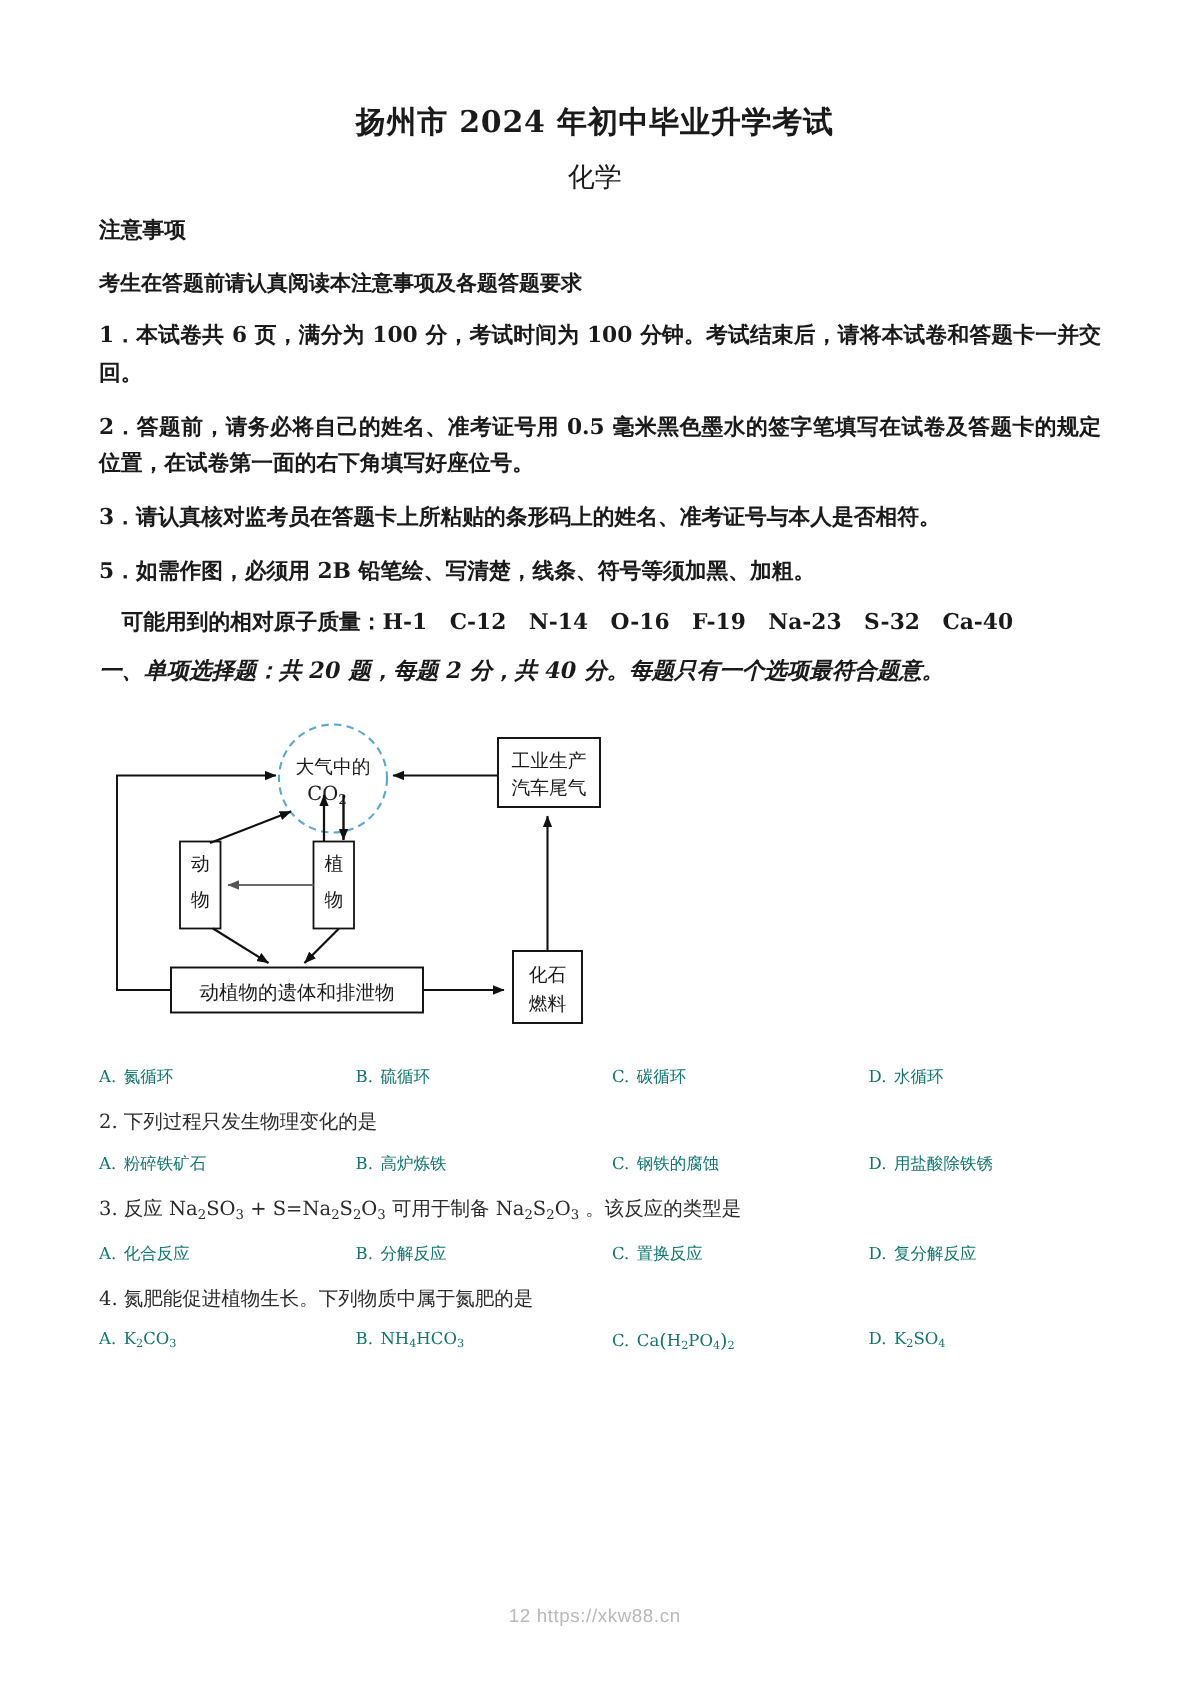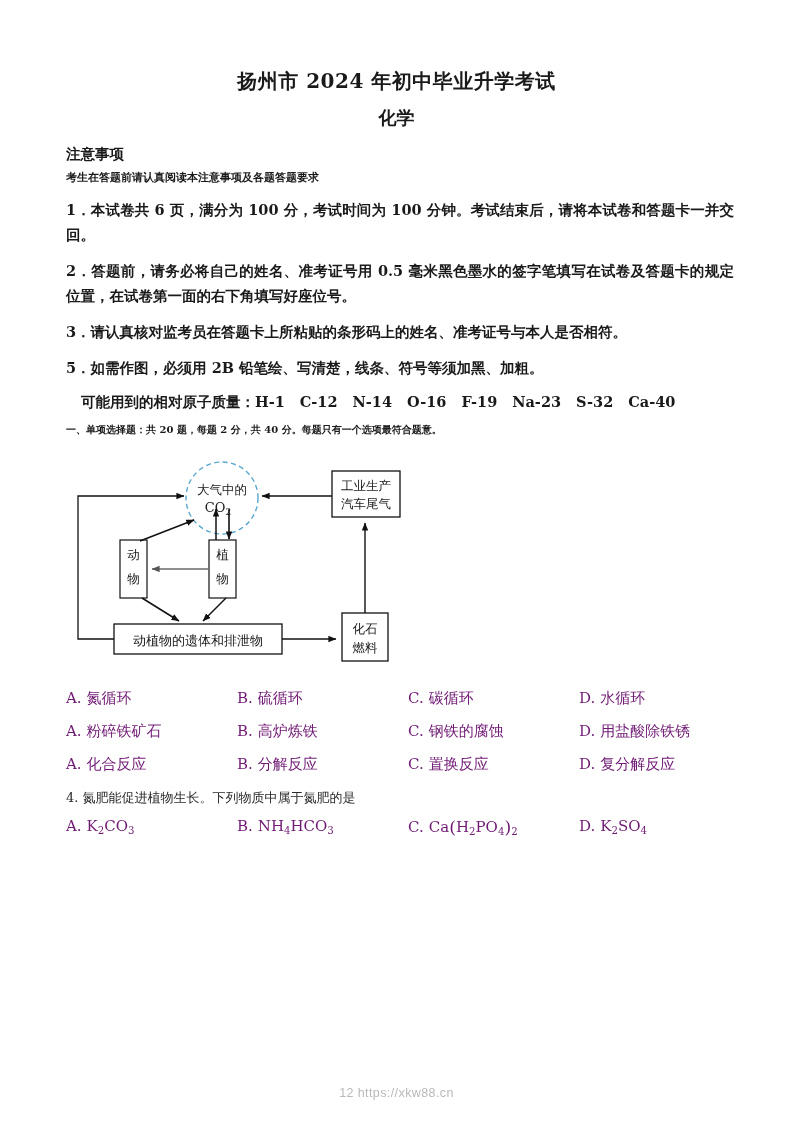--- a/index.html
+++ b/index.html
@@ -29,75 +29,76 @@
     font-weight: bold;
     letter-spacing: 0.5px;
     margin: 0;
     position: absolute;
     left: 0; right: 0;
     top: 68px;
   }
   .doc-subtitle {
     text-align: center;
     font-size: 18px;
-    font-weight: bold;
+    font-weight: normal;
     position: absolute;
     left: 0; right: 0;
     top: 106px;
   }
   
   .content {
     position: absolute;
     left: 66px;
     top: 145px;
     width: 668px;
   }
   .notice-head {
     font-size: 14.5px;
     font-weight: bold;
-    margin: 0 0 8px 0;
+    margin: 0 0 18px 0;
     line-height: 1.25;
   }
   .notice-sub {
-    font-size: 11px;
+    font-size: 14px;
     font-weight: bold;
     margin: 0 0 13px 0;
     line-height: 1.25;
   }
   .rule {
     font-size: 14.5px;
     font-weight: bold;
     margin: 0 0 11px 0;
     line-height: 1.72;
     text-align: justify;
   }
   .mass-line {
     font-size: 14.5px;
     font-weight: bold;
     margin: 4px 0 11px 15px;
     line-height: 1.4;
   }
   .mass-line .sp { display: inline-block; width: 15px; }
   .section-head {
-    font-size: 10px;
+    font-size: 15px;
     font-weight: bold;
     margin: 0 0 14px 0;
     line-height: 1.4;
+    font-style: italic;
   }
   .q-stem {
     font-size: 13px;
     font-weight: normal;
     margin: 0 0 6px 0;
     line-height: 1.5;
     color: #2b2b2b;
   }
   .opts {
     display: flex;
-    font-size: 15px;
-    color: #701a75;
+    font-size: 11px;
+    color: #0f766e;
     margin: 10px 0 14px 0;
     gap: 16px;
   }
   .opts > div {
     width: 25%;
     white-space: nowrap;
   }
   .opt-lbl { margin-right: 5px; }
   sub { font-size: 0.68em; vertical-align: -0.28em; }
   .paren { font-size: 1.16em; vertical-align: -0.06em; }
@@ -110,21 +111,20 @@
   
   .footer {
     position: absolute;
     left: 0; right: 0;
     top: 1070px;
     text-align: center;
     font-size: 12.5px;
     color: #b9b9b9;
     font-family: "Liberation Sans", sans-serif;
     letter-spacing: 0.4px;
-    margin-top: 16px;
   }
 </style>
 </head>
 <body>
 
 <div class="page">
 
   <div class="doc-title">扬州市 2024 年初中毕业升学考试</div>
   <div class="doc-subtitle">化学</div>
 
@@ -209,35 +209,43 @@
         <span class="opt-lbl">B.</span><span>硫循环</span>
       </div>
       <div>
         <span class="opt-lbl">C.</span><span>碳循环</span>
       </div>
       <div>
         <span class="opt-lbl">D.</span><span>水循环</span>
       </div>
     </div>
 
+    <div class="q-stem">
+      <span>2.</span>
+      <span>下列过程只发生物理变化的是</span>
+    </div>
     <div class="opts">
       <div>
         <span class="opt-lbl">A.</span><span>粉碎铁矿石</span>
       </div>
       <div>
         <span class="opt-lbl">B.</span><span>高炉炼铁</span>
       </div>
       <div>
         <span class="opt-lbl">C.</span><span>钢铁的腐蚀</span>
       </div>
       <div>
         <span class="opt-lbl">D.</span><span>用盐酸除铁锈</span>
       </div>
     </div>
 
+    <div class="q-stem">
+      <span>3.</span>
+      <span>反应 </span><span>Na<sub>2</sub>SO<sub>3</sub> + S=Na<sub>2</sub>S<sub>2</sub>O<sub>3</sub></span><span> 可用于制备 </span><span>Na<sub>2</sub>S<sub>2</sub>O<sub>3</sub></span><span> 。该反应的类型是</span>
+    </div>
     <div class="opts">
       <div>
         <span class="opt-lbl">A.</span><span>化合反应</span>
       </div>
       <div>
         <span class="opt-lbl">B.</span><span>分解反应</span>
       </div>
       <div>
         <span class="opt-lbl">C.</span><span>置换反应</span>
       </div>

